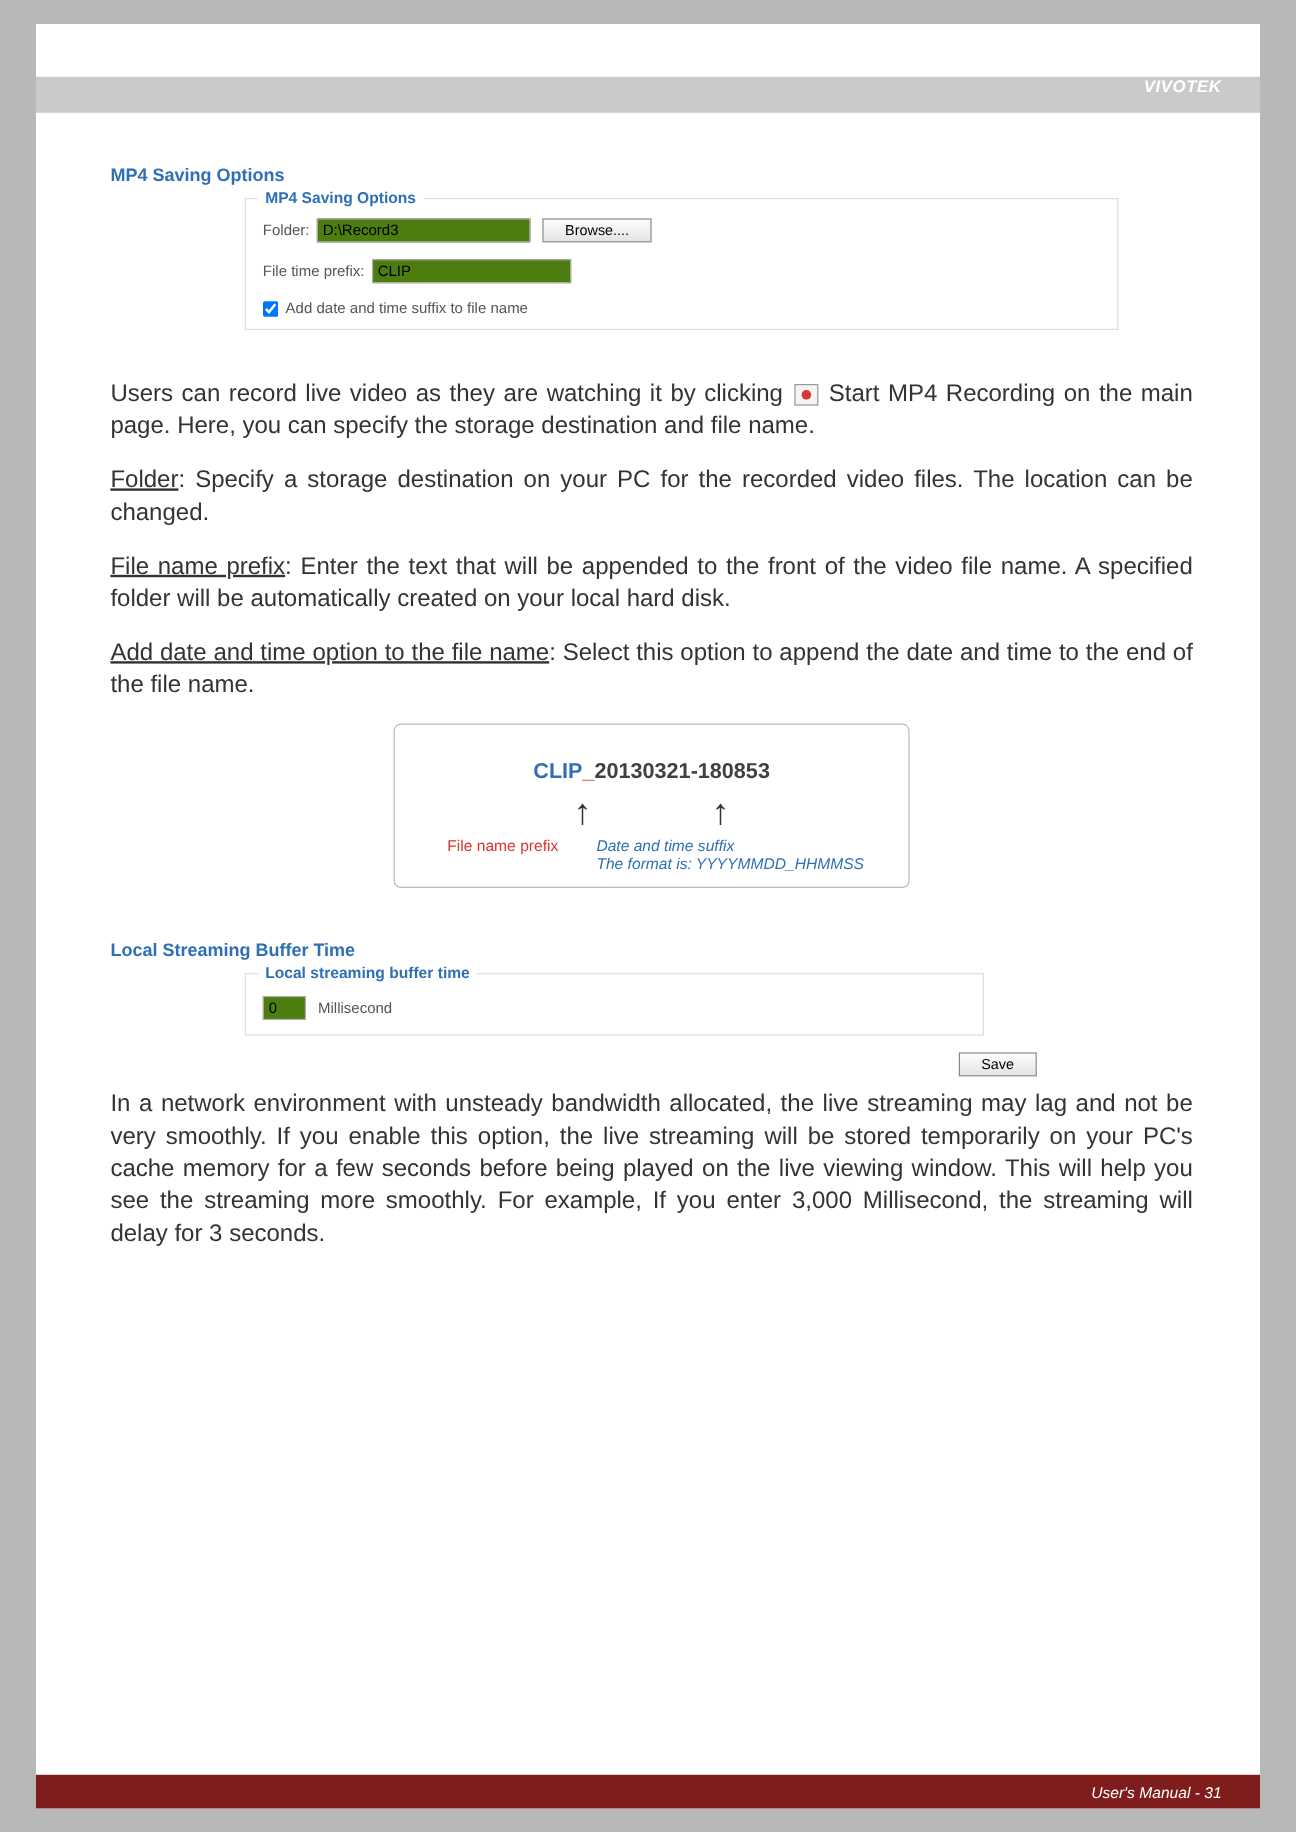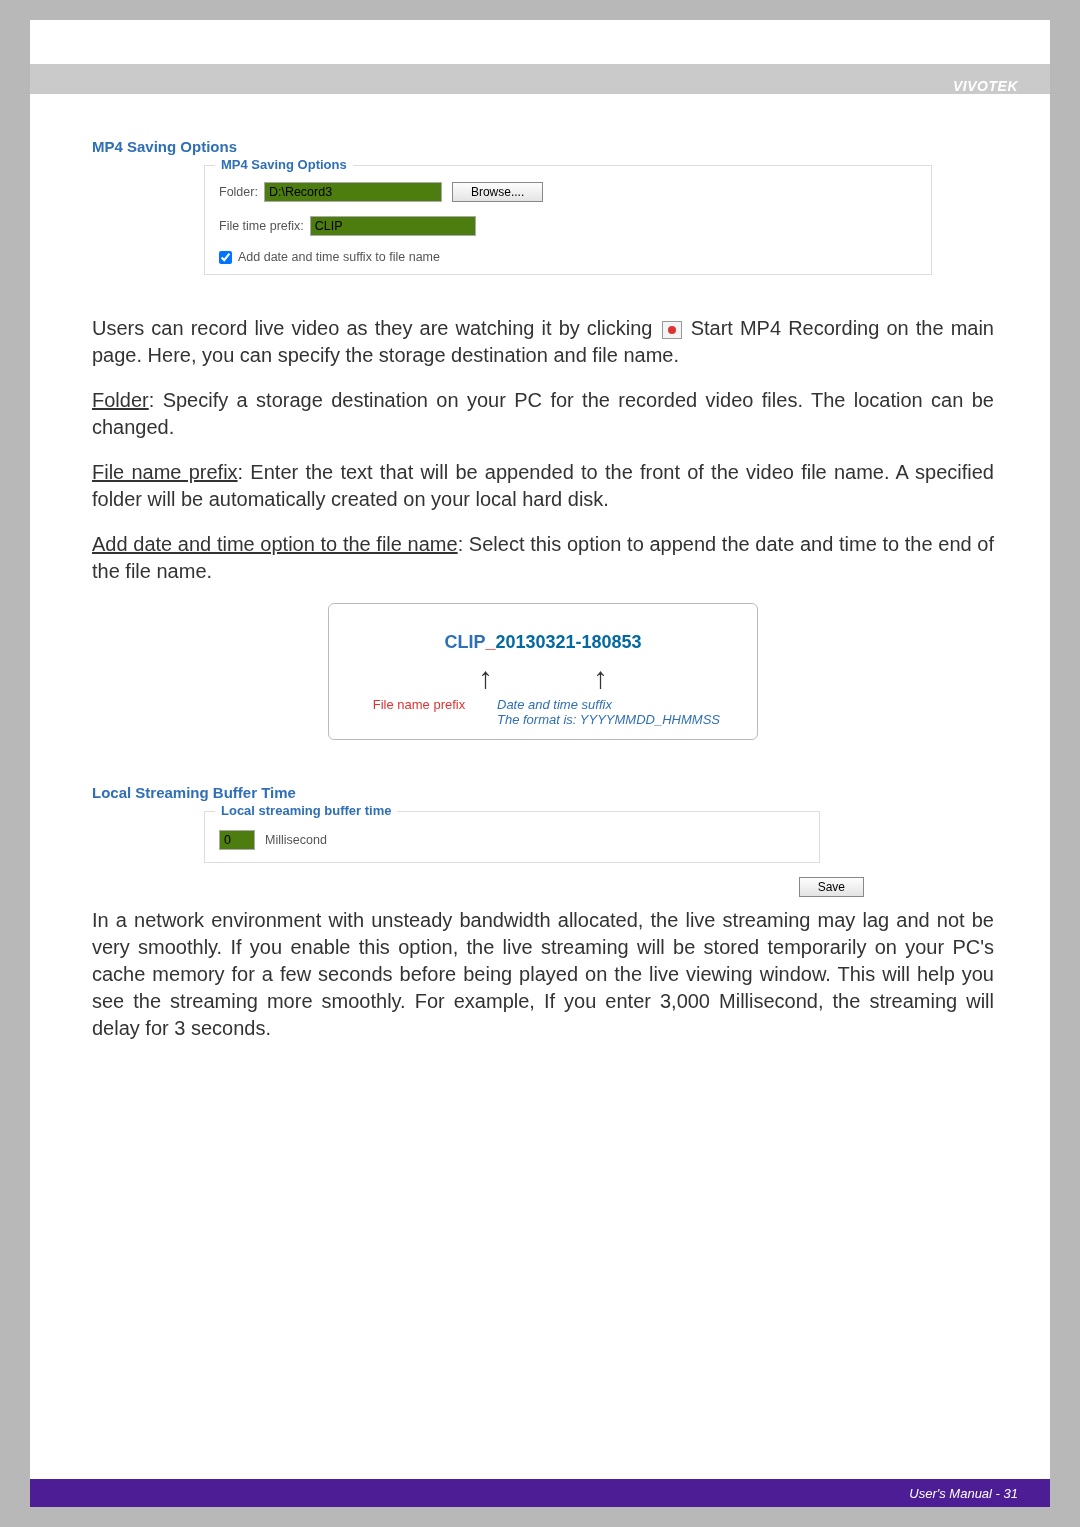--- a/index.html
+++ b/index.html
@@ -20,21 +20,21 @@
   }
   .header-band {
     position: absolute;
     top: 44px;
     left: 0;
     width: 100%;
     height: 30px;
     background: #cacaca;
     display: flex;
     justify-content: flex-end;
-    align-items: flex-end;
+    align-items: flex-start;
     padding-right: 32px;
   }
   .header-band .brand {
     color: #fff;
     font-style: italic;
     font-weight: bold;
     font-size: 14px;
     letter-spacing: 0.5px;
   }
   .content {
@@ -122,21 +122,21 @@
     width: 430px;
     border: 1px solid #bbb;
     border-radius: 6px;
     margin: 0 auto 44px auto;
     padding: 28px 10px 12px 10px;
     text-align: center;
   }
   .clip-text { font-size: 18px; font-weight: bold; }
   .clip-prefix { color: #2f6fb5; }
   .clip-sep { color: #d33; }
-  .clip-suffix { color: #0369a1; }
+  .clip-suffix { color: #404040; }
   .arrows { display: flex; justify-content: center; gap: 100px; margin-top: 10px; }
   .arrow { font-size: 30px; line-height: 1; }
   .arrow-labels { display: flex; justify-content: center; gap: 18px; margin-top: 4px; font-size: 13px; }
   .albl-prefix { color: #d33; width: 120px; text-align: center; }
   .albl-suffix { color: #2f6fb5; width: 230px; text-align: left; font-style: italic; }
   
   .buf-panel {
     position: relative;
     margin-left: 112px;
     width: 616px;
@@ -162,21 +162,21 @@
     justify-content: flex-end;
     margin-top: 14px;
     margin-bottom: 10px;
   }
   .footer {
     position: absolute;
     bottom: 0;
     left: 0;
     width: 100%;
     height: 28px;
-    background: #4c1d95;
+    background: #7f1d1d;
     display: flex;
     justify-content: flex-end;
     align-items: center;
     padding-right: 32px;
   }
   .footer .ft { color: #fff; font-style: italic; font-size: 13px; }
 </style>
 </head>
 <body>
 

